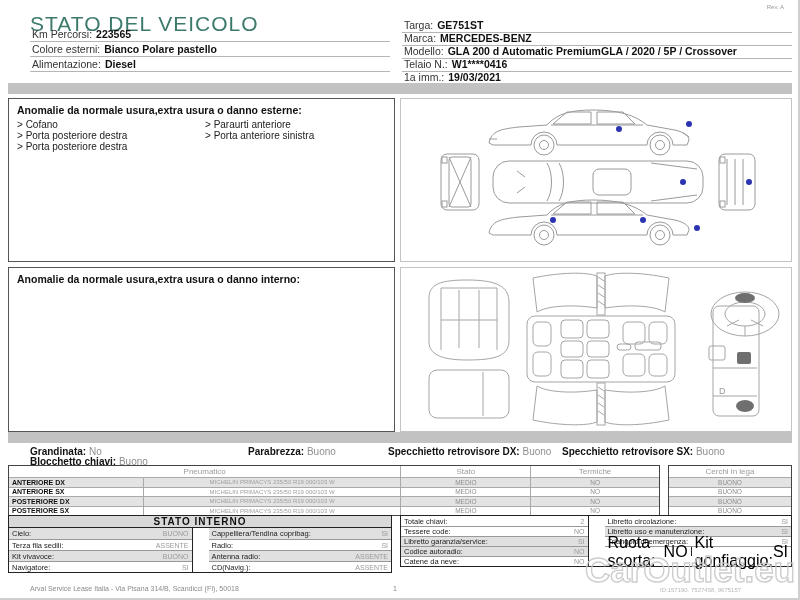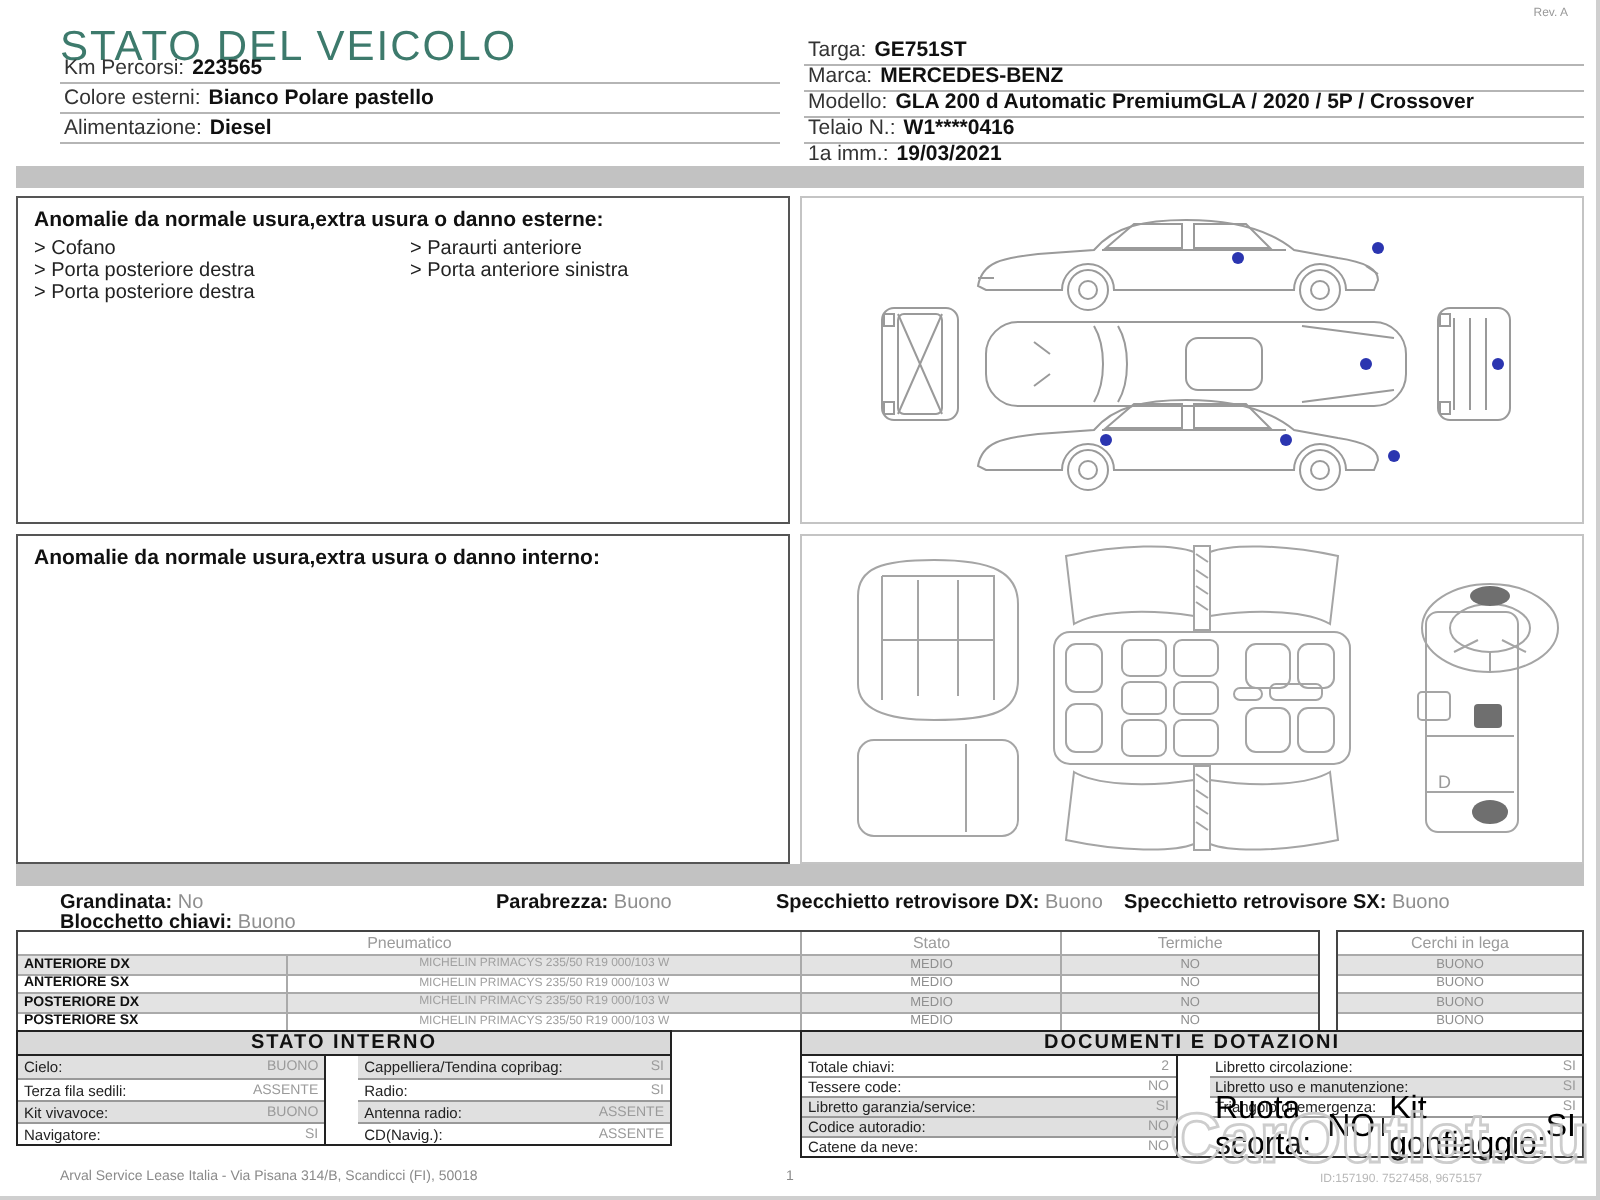--- a/index.html
+++ b/index.html
@@ -56,21 +56,21 @@
   .btitle { height:12px; background:#d9d9d9; border-bottom:1px solid #222; text-align:center;
             font-size:10px; font-weight:bold; color:#111; letter-spacing:1px; line-height:12px; }
   .bcols { display:flex; }
   .bcol { flex:1; }
   .bcol + .bcol { border-left:1px solid #222;padding-left:16px; }
   .brow { display:flex; justify-content:space-between; align-items:center; border-top:1px solid #999; padding:0 3px; }
   .bcol .brow:first-child { border-top:none; }
   .brow.stripe { background:#e0e0e0; }
   .brow .lbl { font-size:7.5px; color:#222; white-space:nowrap; }
   .brow .val { font-size:7px; color:#9a9a9a; white-space:nowrap; }
-  #statointerno { left:8px; top:515px; width:328px; }
+  #statointerno { left:8px; top:515px; width:384px; }
   #statointerno .brow { height:11px;gap:44px; }
   #documenti { left:400px; top:515px; width:392px; }
   #documenti .brow { height:10px;justify-content:space-between; }
   .splitrow { display:flex; border-top:1px solid #999; height:10px; }
   .splitrow .half { flex:1; display:flex; justify-content:space-between; align-items:center; padding:0 3px; }
   .splitrow .half + .half { border-left:1px solid #222; }
   
   #footer-left { left:30px; top:585px; font-size:7px; color:#8a8a8a; }
   #footer-page { left:393px; top:585px; font-size:7px; color:#8a8a8a; }
   #footer-id { left:660px; top:587px; font-size:6px; color:#b8b8b8; }
@@ -343,21 +343,20 @@
           </div>
         <div class="brow">
             <span class="lbl">CD(Navig.):</span>
             <span class="val">ASSENTE</span>
           </div>
       </div>
     </div>
   </div>
 
   <div class="abs btable" id="documenti">
-    <div class="btitle">DOCUMENTI E DOTAZIONI</div>
     <div class="bcols">
       <div class="bcol">
         <div class="brow">
             <span class="lbl">Totale chiavi:</span>
             <span class="val">2</span>
           </div>
         <div class="brow">
             <span class="lbl">Tessere code:</span>
             <span class="val">NO</span>
           </div>

